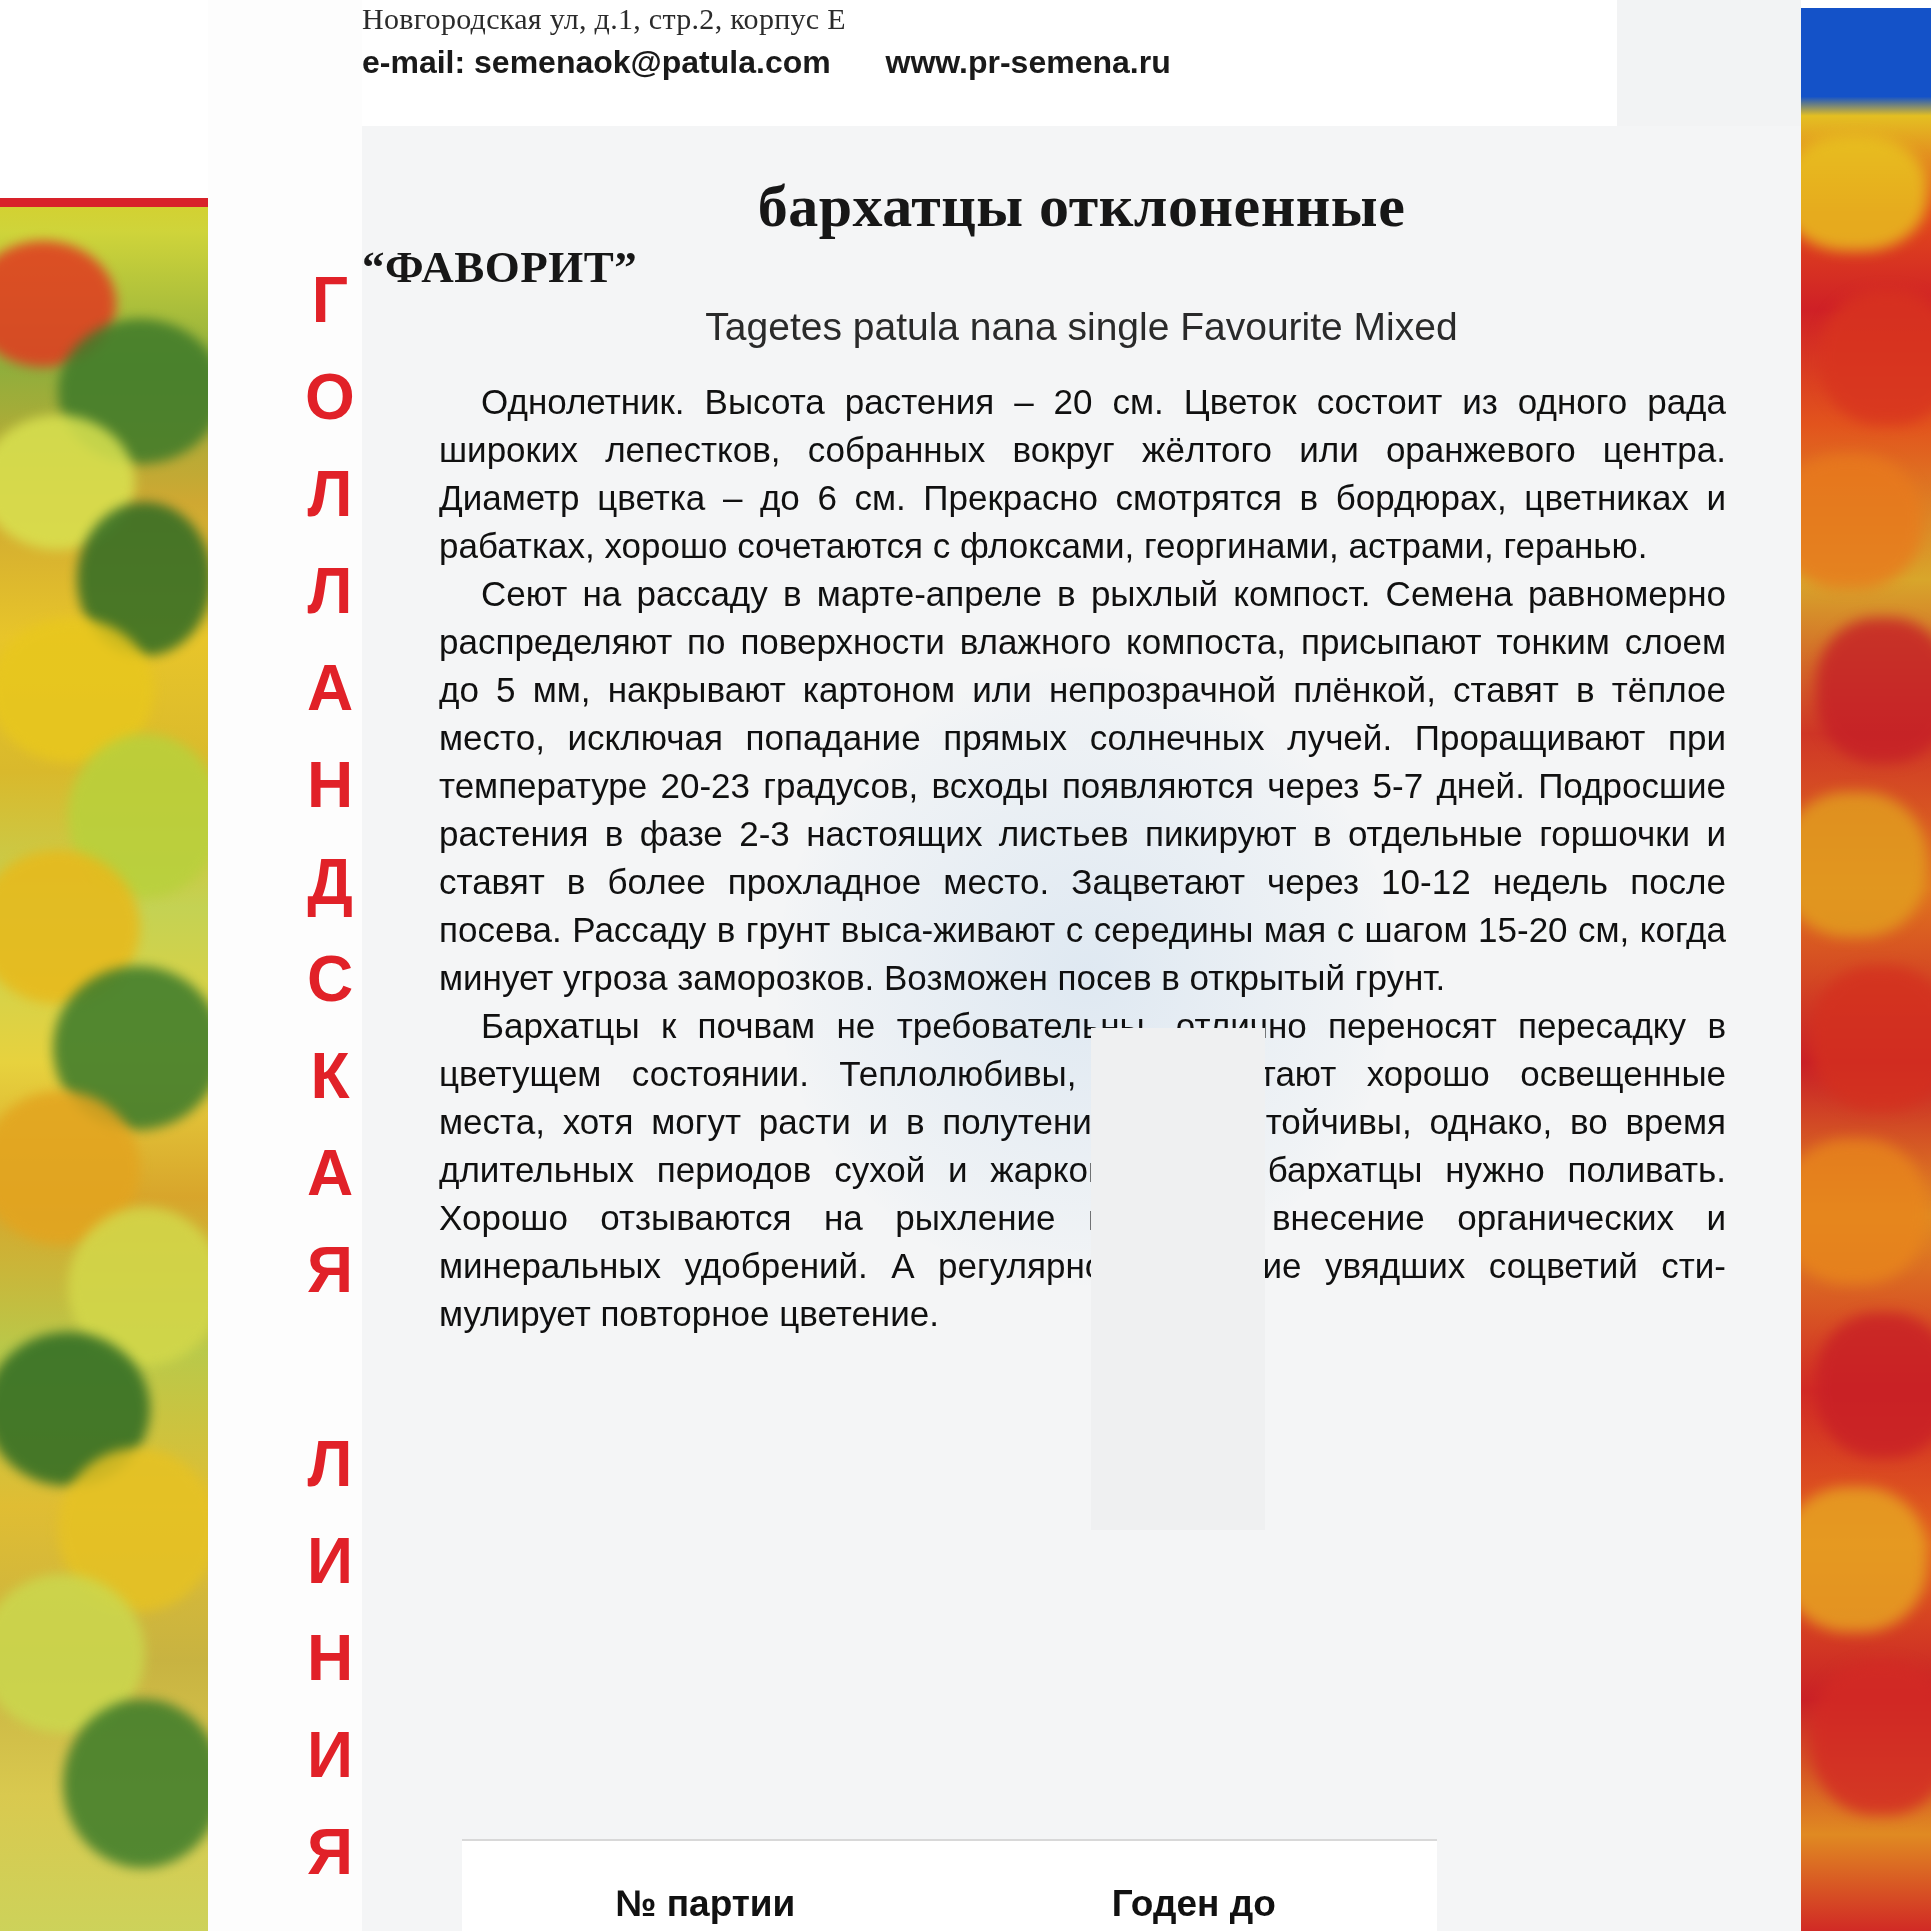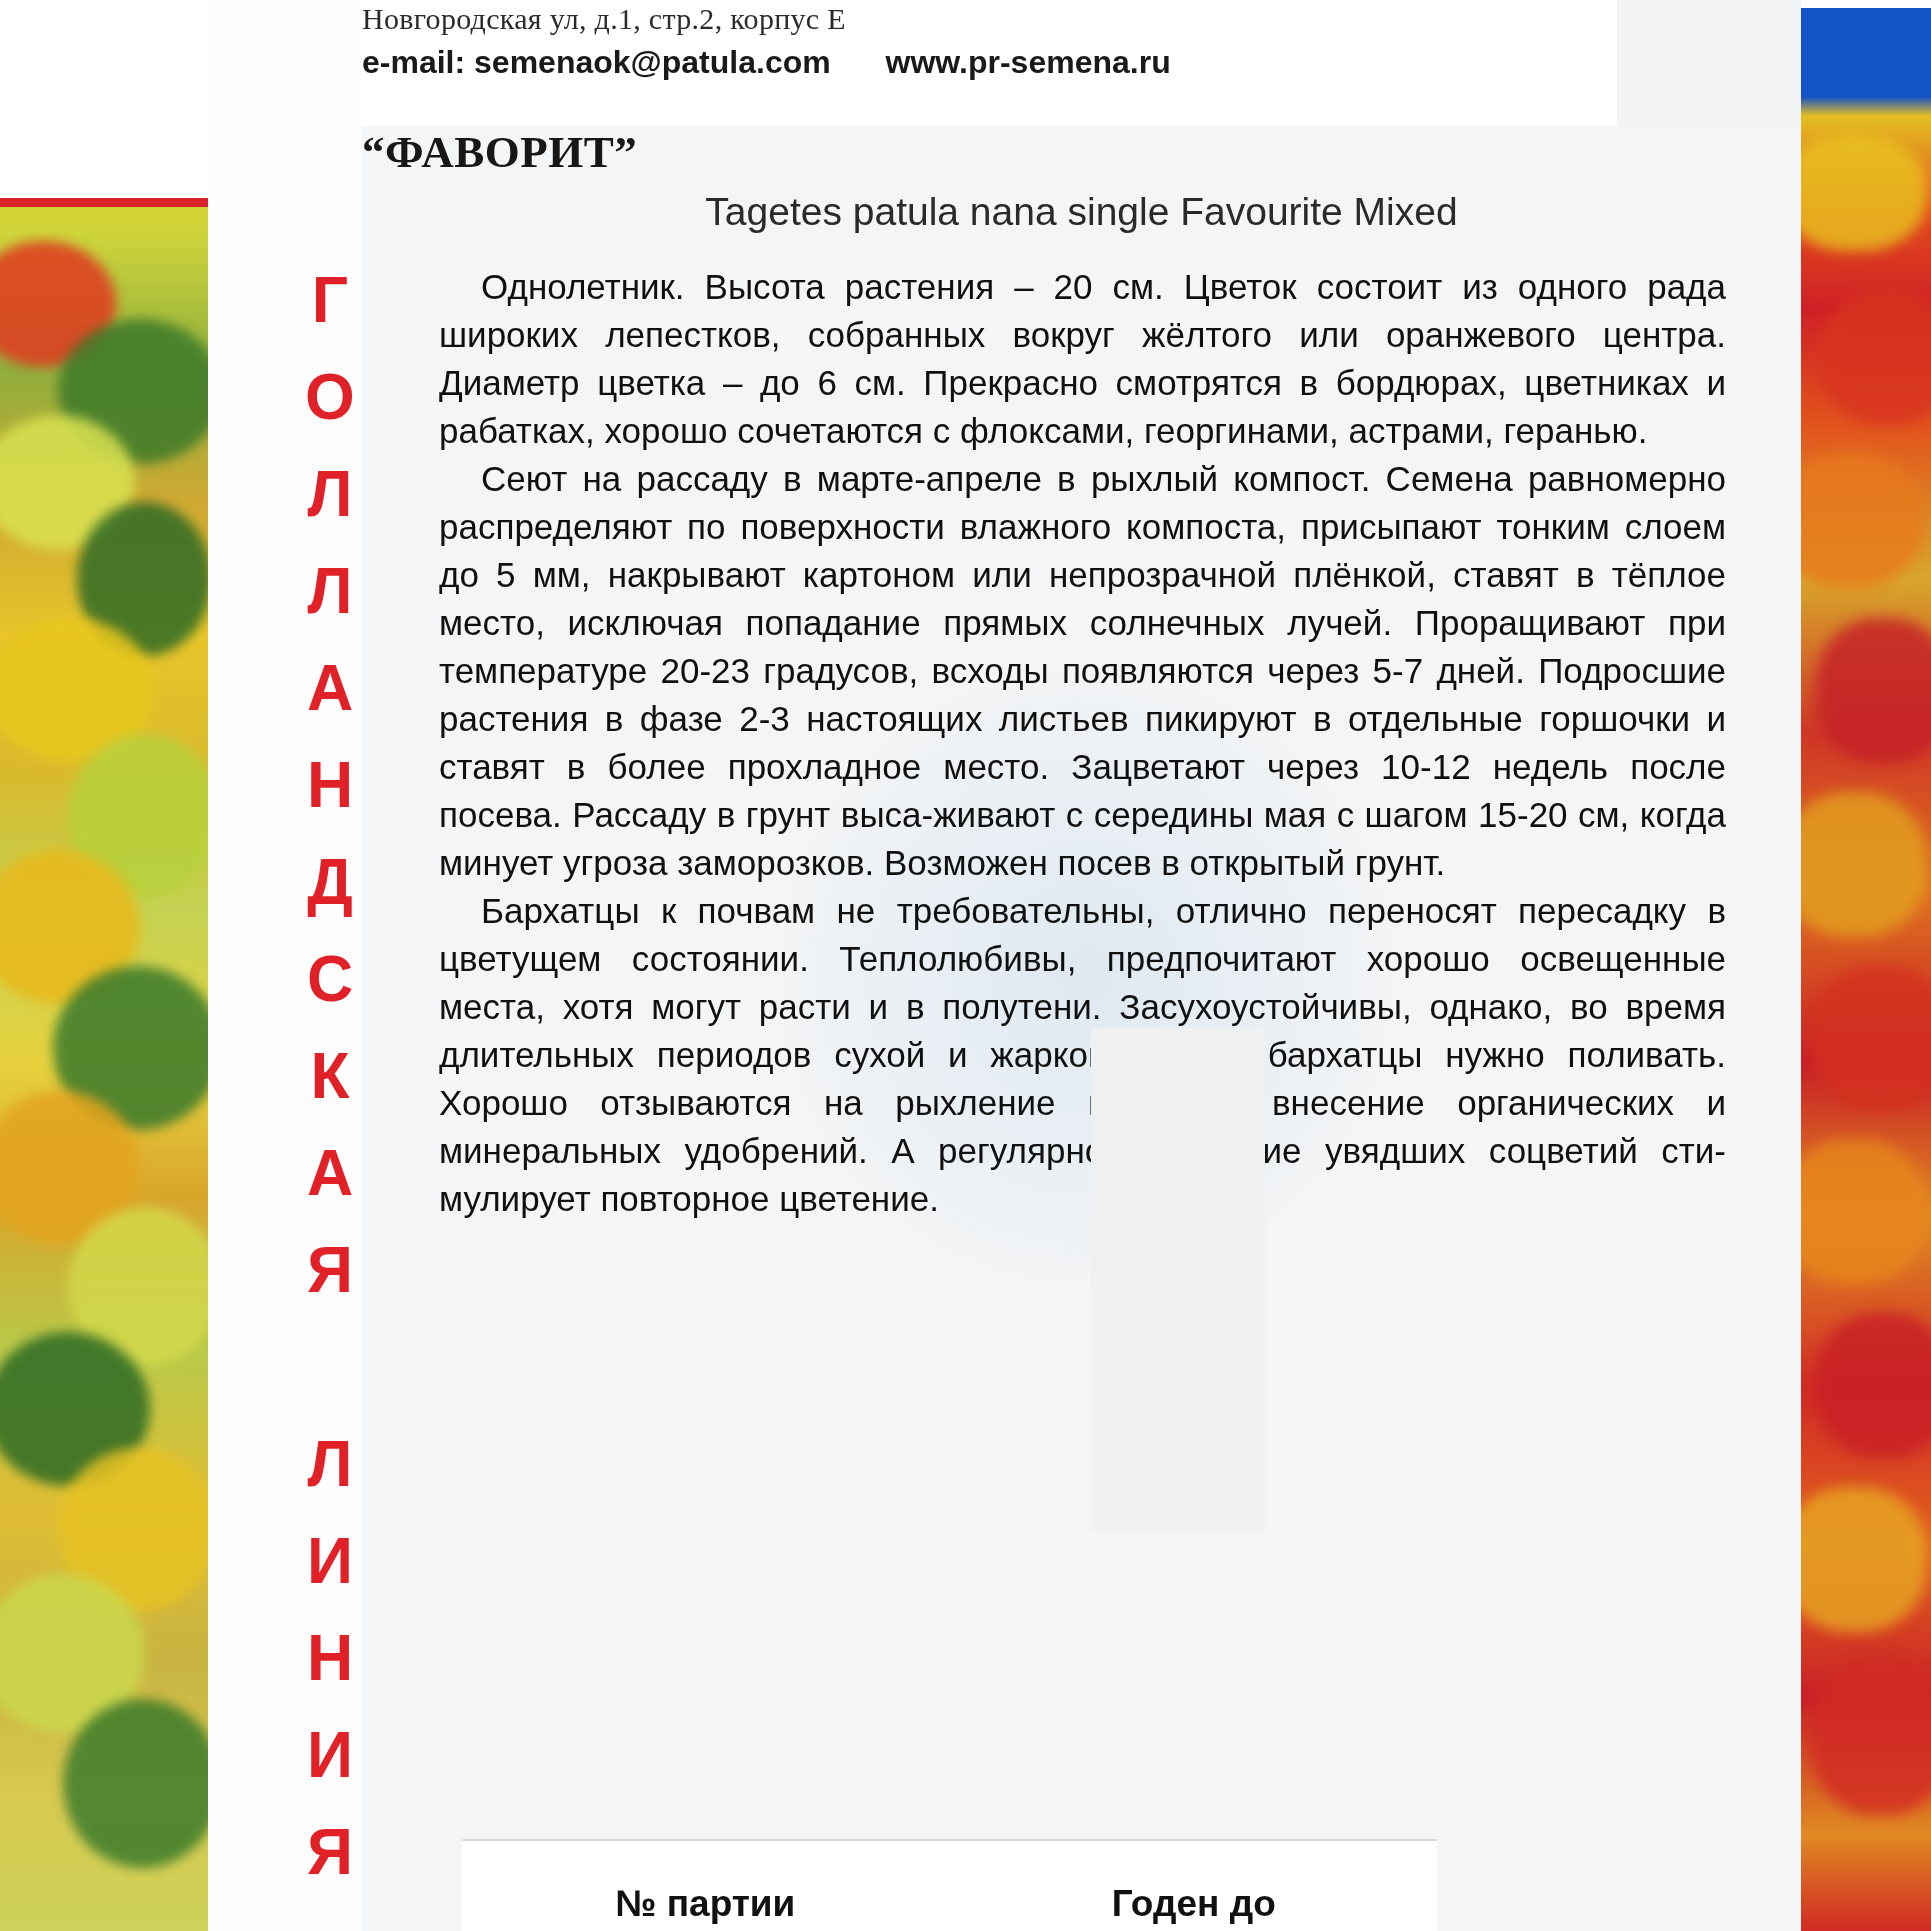--- a/index.html
+++ b/index.html
@@ -340,20 +340,21 @@
     <div class="blotch" style="left:-19.3px; top:1139px; width:145px; height:145px; background:#e8861c;"></div>
     <div class="blotch" style="left:14.5px;  top:1313px; width:135px; height:145px; background:#c81f26;"></div>
     <div class="blotch" style="left:-19.3px; top:1487px; width:145px; height:145px; background:#e7a722;"></div>
     <div class="blotch" style="left:9.7px;  top:1661px; width:140px; height:154px; background:#d32a24;"></div>
     <div class="right-bar-white-top"></div>
   </div>
 
   <div class="content">
     <div class="watermark"></div>
 
+    <div class="title-main">бархатцы отклоненные</div>
     <div class="title-variety">“ФАВОРИТ”</div>
     <div class="title-latin">Tagetes patula nana single Favourite Mixed</div>
 
     <div class="body-text">
       <p>Однолетник. Высота растения – 20 см. Цветок состоит из одного рада широких лепестков, собранных вокруг жёлтого или оранжевого центра. Диаметр цветка – до 6 см. Прекрасно смотрятся в бордюрах, цветниках и рабатках, хорошо сочетаются с флоксами, георгинами, астрами, геранью.</p>
       <p>Сеют на рассаду в марте-апреле в рыхлый компост. Семена равномерно распределяют по поверхности влажного компоста, присыпают тонким слоем до 5 мм, накрывают картоном или непрозрачной плёнкой, ставят в тёплое место, исключая попадание прямых солнечных лучей. Проращивают при температуре 20-23 градусов, всходы появляются через 5-7 дней. Подросшие растения в фазе 2-3 настоящих листьев пикируют в отдельные горшочки и ставят в более прохладное место. Зацветают через 10-12 недель после посева. Рассаду в грунт выса-живают с середины мая с шагом 15-20 см, когда минует угроза заморозков. Возможен посев в открытый грунт.</p>
       <p>Бархатцы к почвам не требовательны, отлично переносят пересадку в цветущем состоянии. Теплолюбивы, предпочитают хорошо освещенные места, хотя могут расти и в полутени. Засухоустойчивы, однако, во время длительных периодов сухой и жаркой погоды бархатцы нужно поливать. Хорошо отзываются на рыхление почвы и внесение органических и минеральных удобрений. А регулярное удаление увядших соцветий сти-мулирует повторное цветение.</p>
     </div>
   </div>
 

